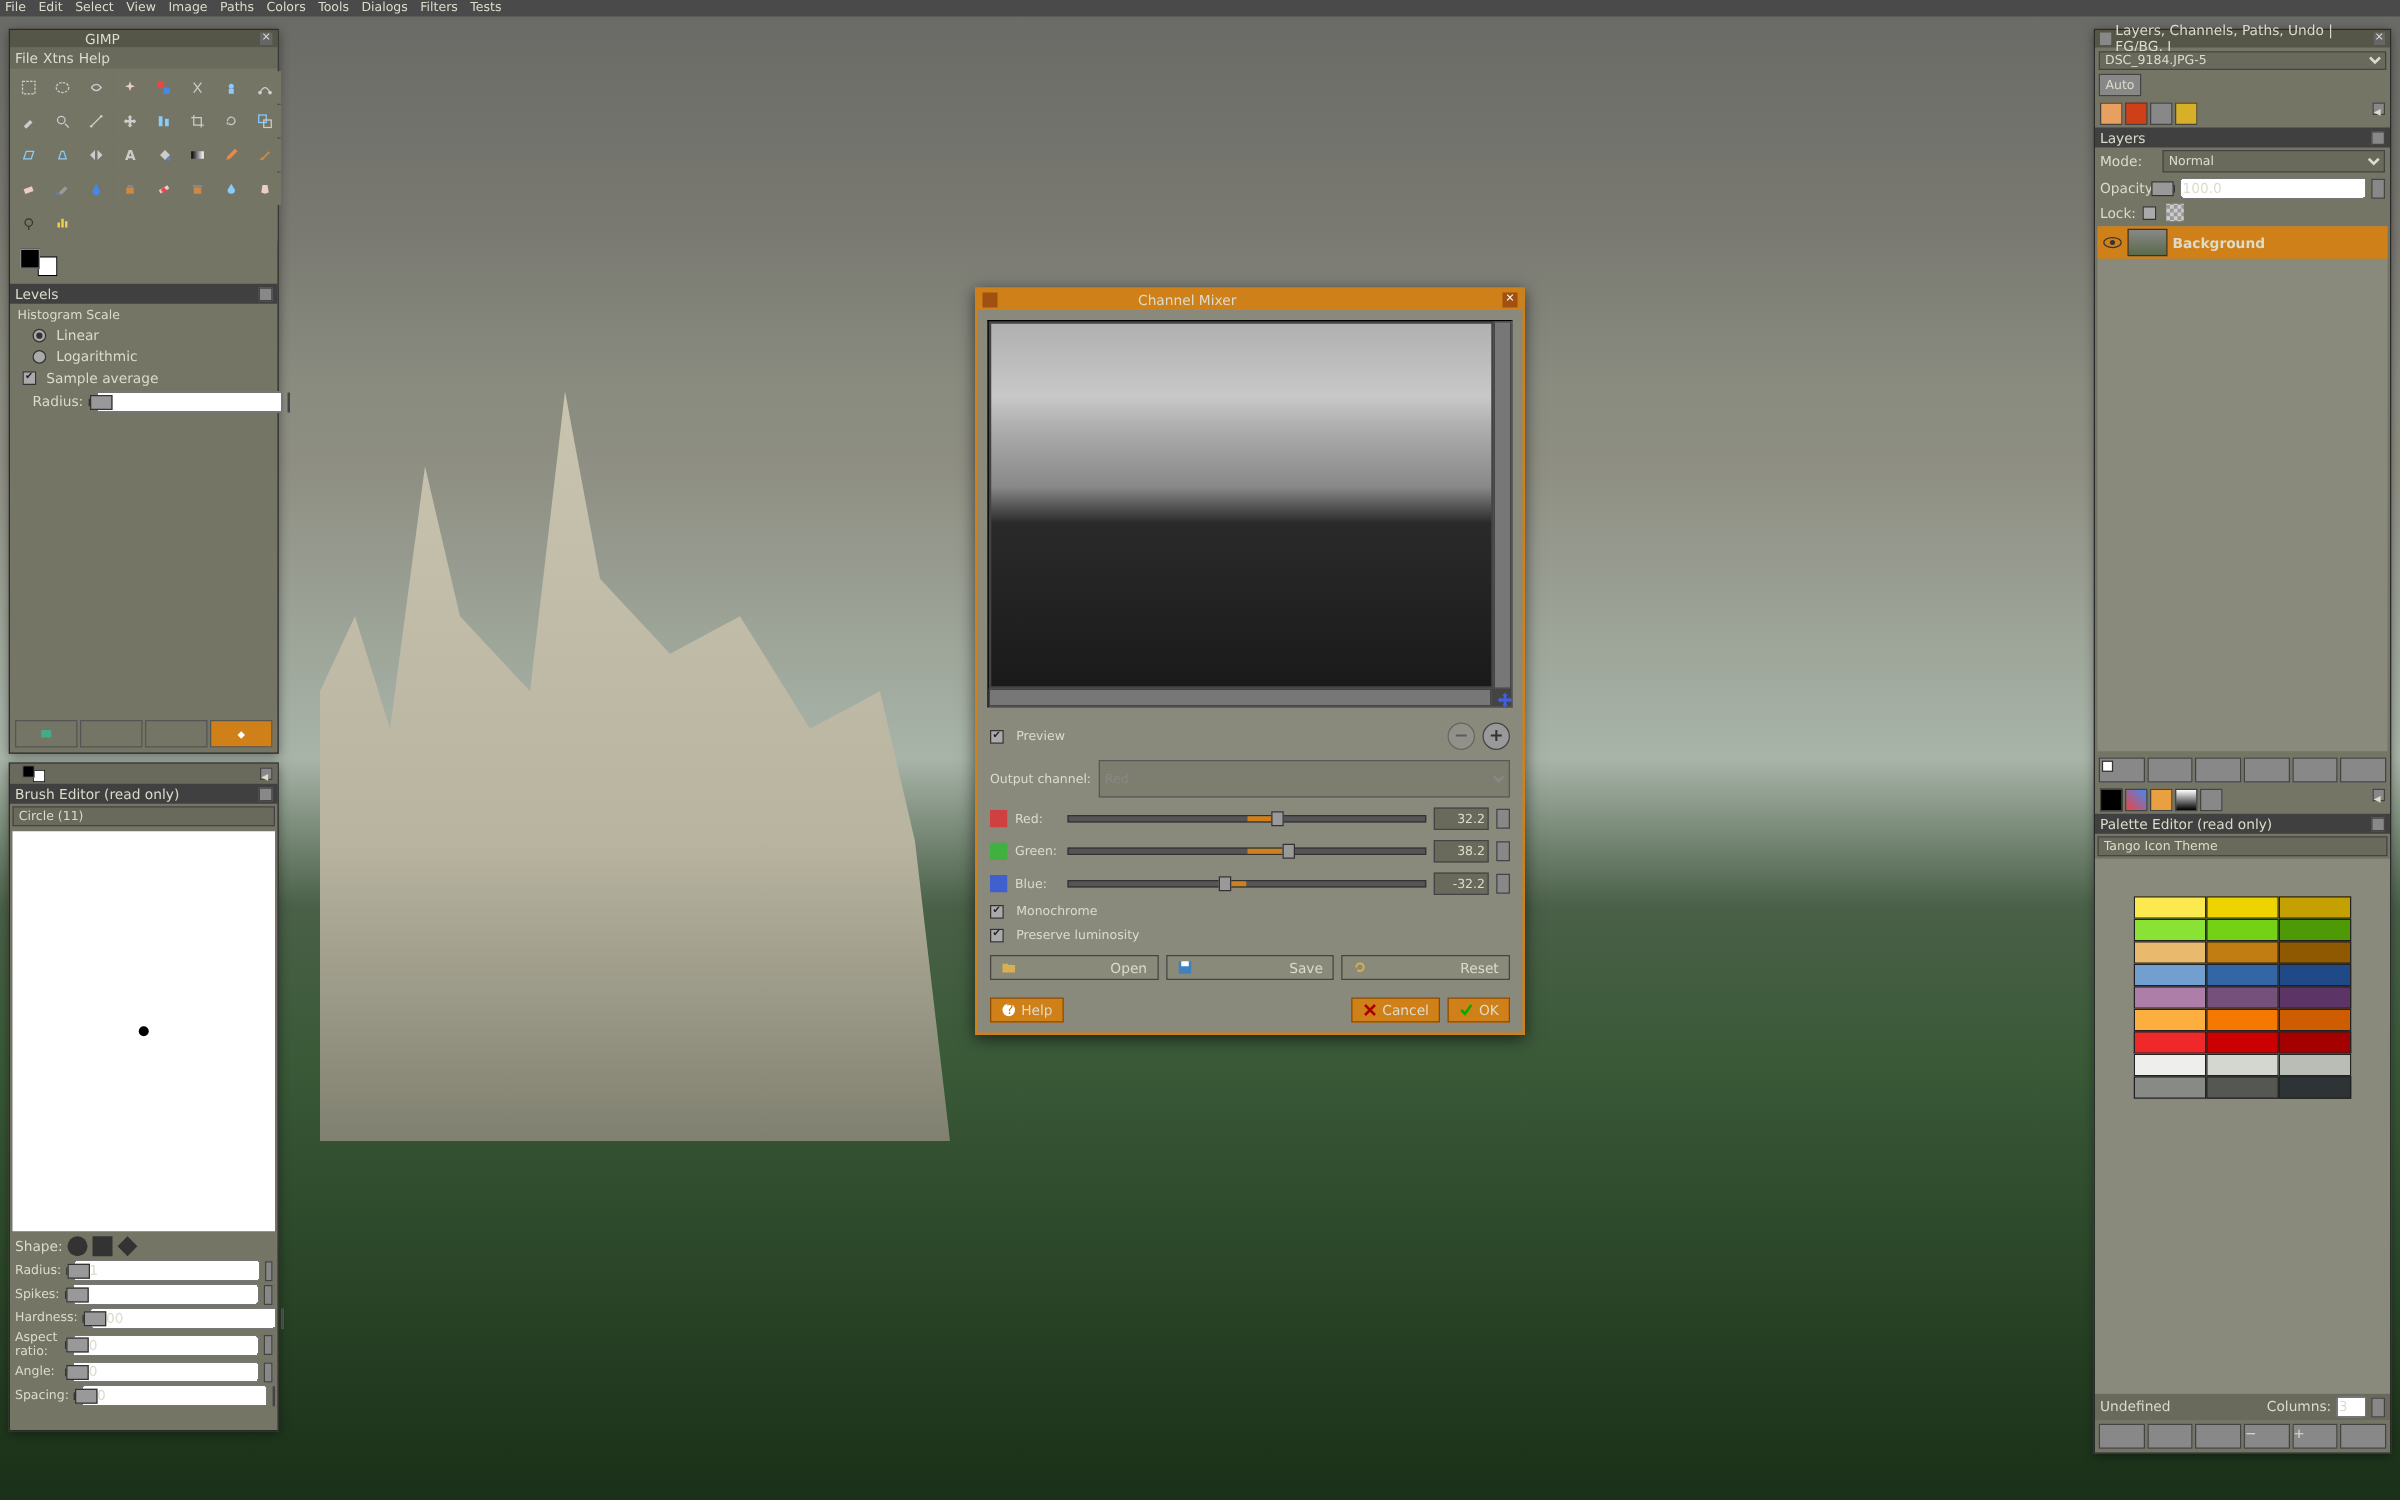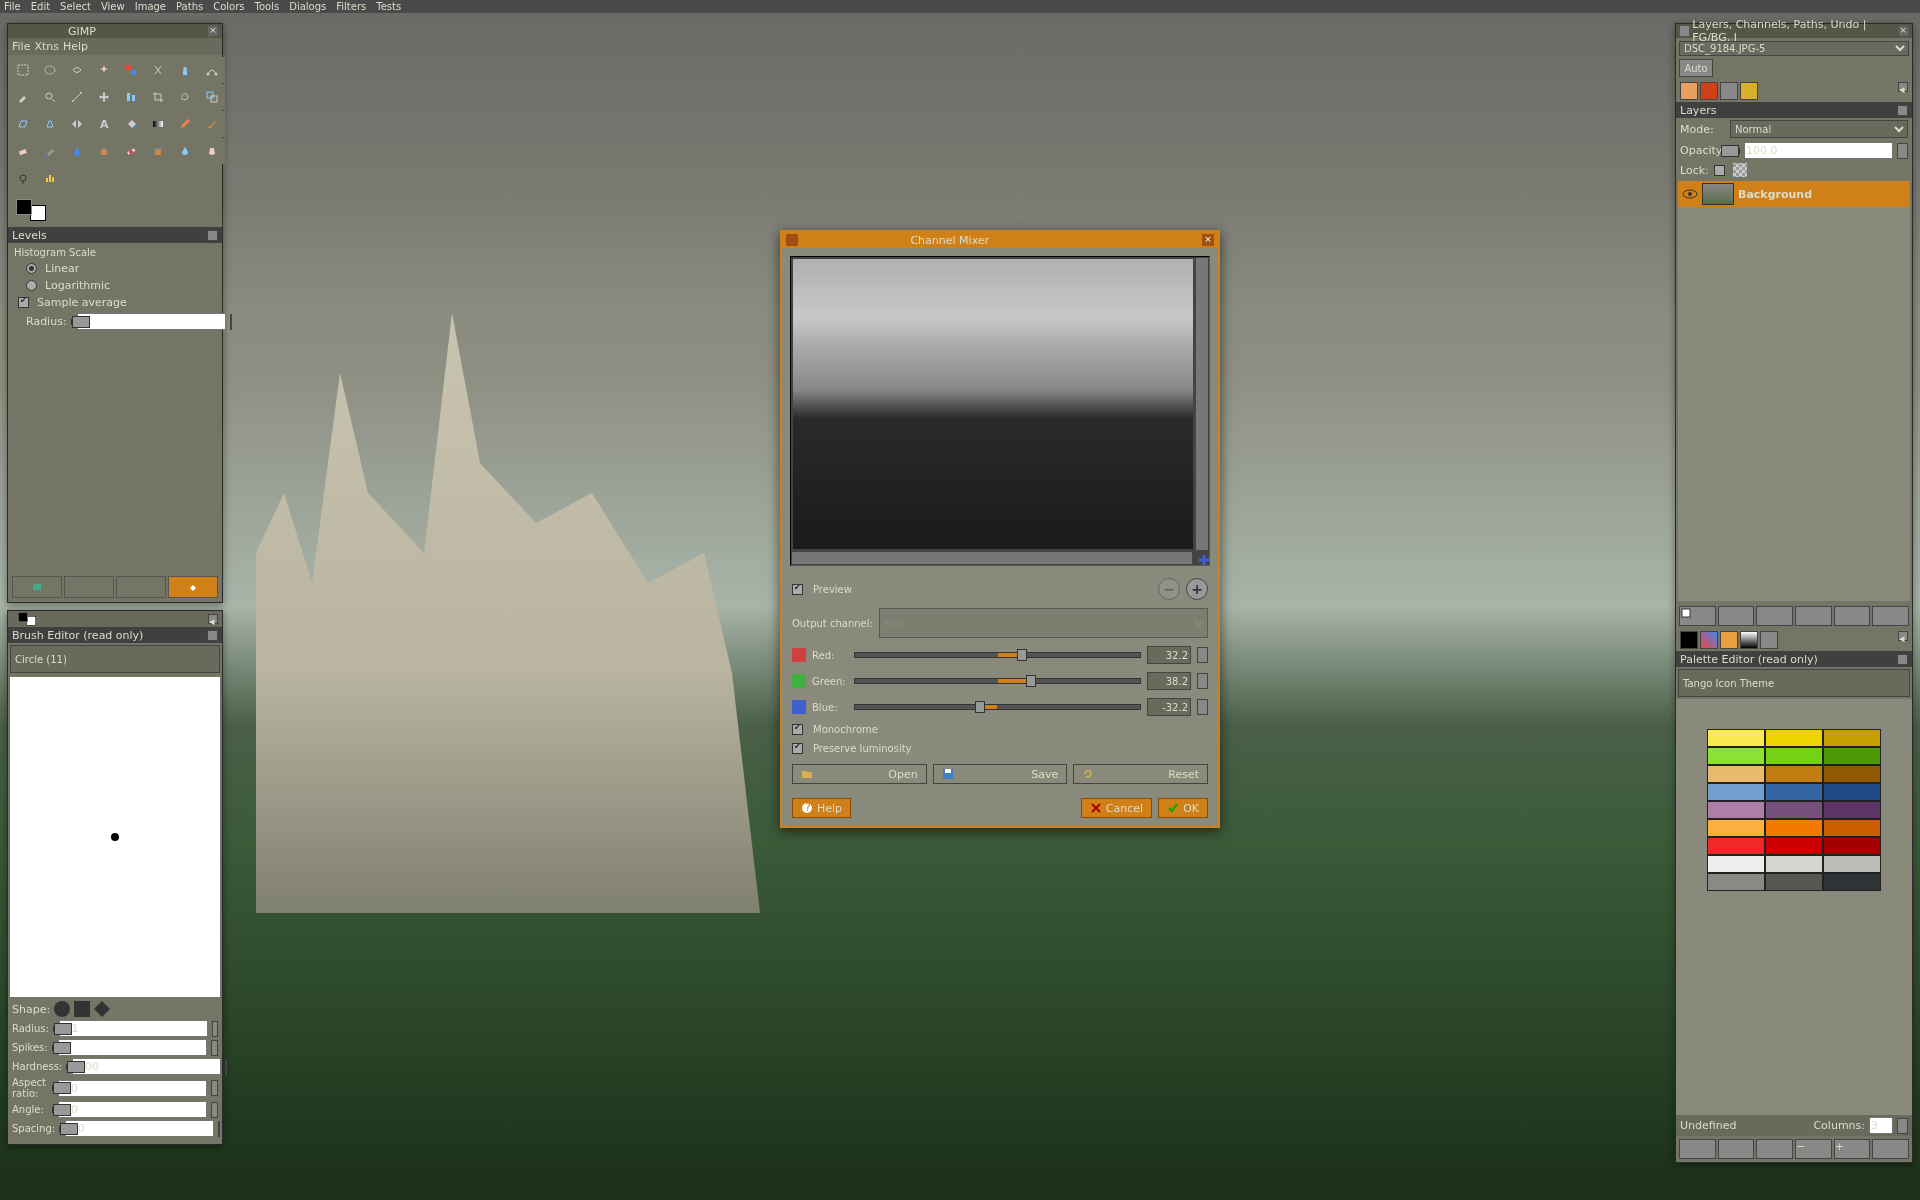--- a/index.html
+++ b/index.html
@@ -11,21 +11,21 @@
 .menubar { position:absolute; top:0; left:0; right:0; height:13px; background:#4a4a4a; display:flex; align-items:center; padding:0 4px; gap:10px; }
 .menubar span { font-size:10px; cursor:default; }
 
 
 .panel { position:absolute; background:#757566; border:1px solid #2a2a2a; box-shadow:0 2px 8px rgba(0,0,0,.4); display:flex; flex-direction:column; }
 .panel-title { height:14px; background:#555548; display:flex; align-items:center; padding:0 4px; font-size:10px; }
 .panel-title .close { margin-left:auto; width:10px; height:10px; background:#666; text-align:center; line-height:8px; font-size:9px; cursor:pointer; }
 .inner-row { display:flex; align-items:center; gap:4px; padding:2px 4px; }
 .sub-title { background:#404040; height:16px; display:flex; align-items:center; padding:0 4px; font-size:10px; justify-content:space-between; }
 .sub-title .rollup { width:11px; height:11px; border:1px solid #444; background:#888; }
-input[type=text].num { width:40px; height:28px; background:#6a6a5c; border:1px solid #444; color:#dcdccc; font-size:10px; text-align:right; padding-right:2px; }
+input[type=text].num { width:40px; height:16px; background:#6a6a5c; border:1px solid #444; color:#dcdccc; font-size:10px; text-align:right; padding-right:2px; }
 .spin { width:11px; height:16px; background:#888; border:1px solid #444; display:flex; flex-direction:column; }
 .radio, .check { width:11px; height:11px; border:1px solid #333; background:#aaa; display:inline-block; vertical-align:middle; margin-right:4px; }
 .radio { border-radius:50%; }
 .radio.on::after { content:""; display:block; width:5px; height:5px; border-radius:50%; background:#333; margin:2px; }
 .check.on::after { content:"✔"; font-size:8px; color:#222; display:block; margin-top:-2px; margin-left:1px; }
 .slider { height:6px; background:#555; border:1px solid #333; position:relative; flex:1; }
 .slider .fill { position:absolute; left:0; top:0; bottom:0; background:#d08018; }
 .slider .thumb { position:absolute; top:-4px; width:18px; height:12px; background:#999; border:1px solid #333; }
 .btn { background:#8a8a7a; border:1px solid #444; height:20px; display:flex; align-items:center; justify-content:space-between; gap:4px; padding:0 8px; cursor:pointer; }
 .btn.orange { background:#d08018; color:#fff; border-color:#8a4a00; }

